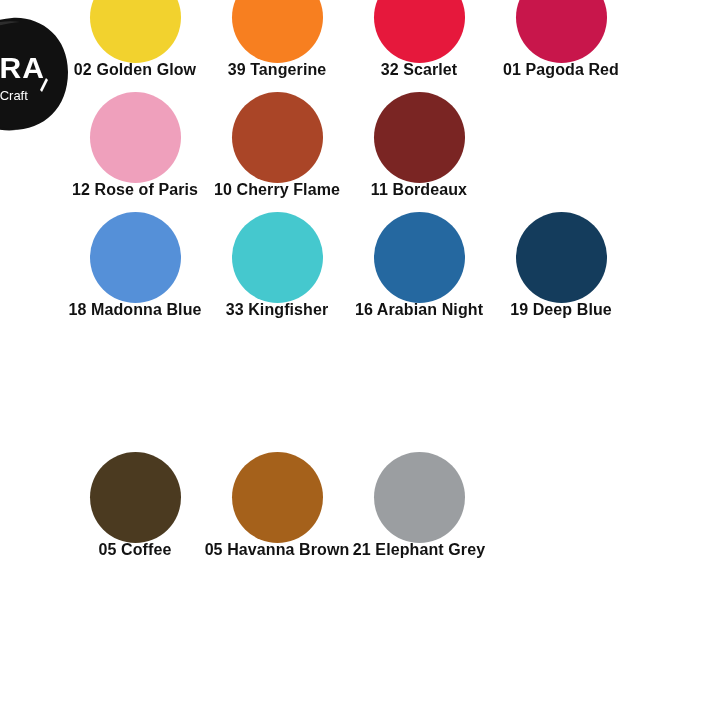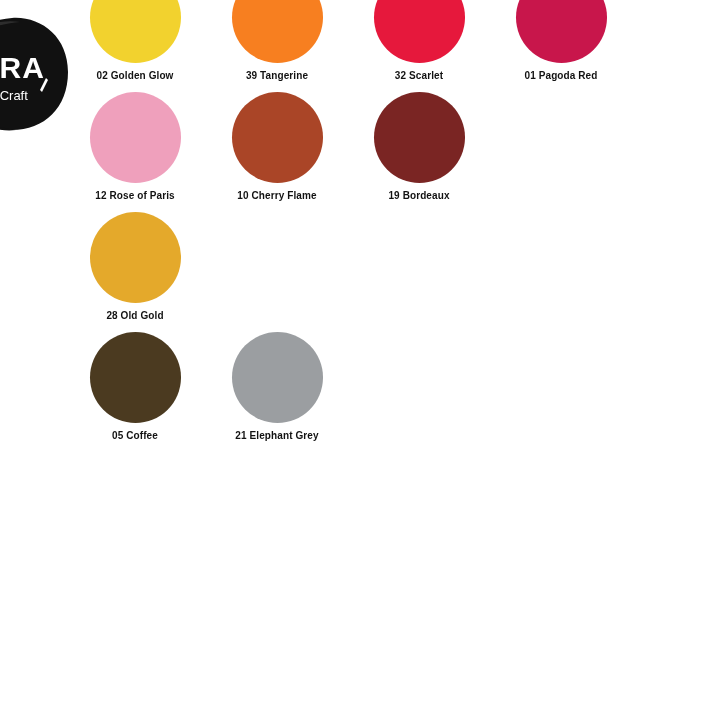--- a/index.html
+++ b/index.html
@@ -47,22 +47,22 @@
     align-items: center;
     justify-content: flex-start;
   }
   .dot {
     width: 91px;
     height: 91px;
     border-radius: 50%;
     flex: 0 0 auto;
   }
   .label {
-    margin-top: 6px;
-    font-size: 10px;
+    margin-top: 0;
+    font-size: 16px;
     font-weight: bold;
     color: #121212;
     letter-spacing: 0.1px;
     white-space: nowrap;
     line-height: 13px;
   }
 </style>
 </head>
 <body>
 
@@ -105,37 +105,55 @@
       <div class="cell">
         <div class="dot" style="background: rgb(239, 160, 188);"></div>
         <div class="label">12 Rose of Paris</div>
       </div>
       <div class="cell">
         <div class="dot" style="background: rgb(170, 69, 39);"></div>
         <div class="label">10 Cherry Flame</div>
       </div>
       <div class="cell">
         <div class="dot" style="background: rgb(122, 37, 35);"></div>
-        <div class="label">19 Bordeaux</div>
+        <div class="label">11 Bordeaux</div>
+      </div>
+    </div>
+
+    <div class="row">
+      <div class="cell">
+        <div class="dot" style="background: rgb(85, 144, 216);"></div>
+        <div class="label">18 Madonna Blue</div>
+      </div>
+      <div class="cell">
+        <div class="dot" style="background: rgb(69, 200, 206);"></div>
+        <div class="label">33 Kingfisher</div>
+      </div>
+      <div class="cell">
+        <div class="dot" style="background: rgb(37, 104, 160);"></div>
+        <div class="label">16 Arabian Night</div>
+      </div>
+      <div class="cell">
+        <div class="dot" style="background: rgb(20, 60, 92);"></div>
+        <div class="label">19 Deep Blue</div>
       </div>
     </div>
 
 
-
     <div class="row">
-      <div class="cell">
-        <div class="dot" style="background: rgb(228, 169, 43);"></div>
-        <div class="label">28 Old Gold</div>
-      </div>
     </div>
 
     <div class="row">
       <div class="cell">
         <div class="dot" style="background: rgb(75, 58, 32);"></div>
         <div class="label">05 Coffee</div>
+      </div>
+      <div class="cell">
+        <div class="dot" style="background: rgb(165, 97, 27);"></div>
+        <div class="label">05 Havanna Brown</div>
       </div>
       <div class="cell">
         <div class="dot" style="background: rgb(155, 158, 161);"></div>
         <div class="label">21 Elephant Grey</div>
       </div>
     </div>
 
   </div>
 </div>
 

